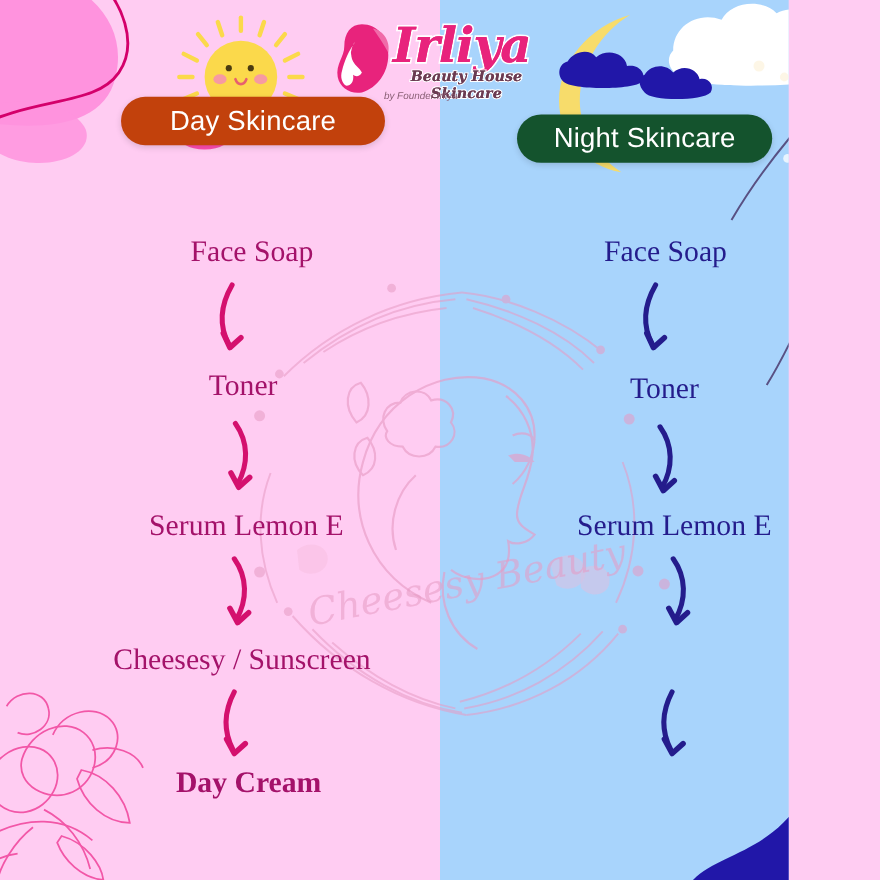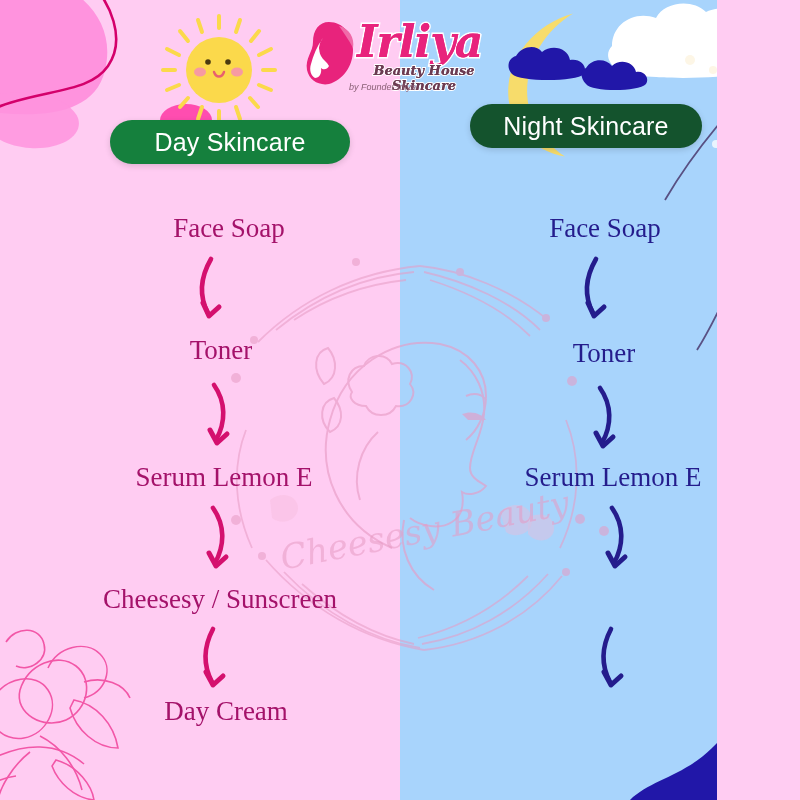--- a/index.html
+++ b/index.html
@@ -60,21 +60,21 @@
   }
 
   
   .pill {
     position:absolute; height:44px; border-radius:24px;
     display:flex; align-items:center; justify-content:center;
     color:#ffffff; font-family:"Liberation Sans", sans-serif;
     font-size:25px; letter-spacing:0.2px;
     box-shadow:0 2px 6px rgba(0,0,0,0.14);
   }
-  .pill.day   { left:110px; top:120px; width:240px; background:#15803d; }
+  .pill.day   { left:110px; top:88px; width:240px; background:#c2410c; }
   .pill.night { left:470px; top:104px; width:232px; background:#14532d; }
 
   
   .step {
     position:absolute; text-align:right; white-space:nowrap;
     font-family:"Liberation Serif", serif; font-size:27px;
     transform:translateX(-50%);
   }
   .step.day   { color:#A4126A; }
   .step.night { color:#241C8C; }
@@ -282,19 +282,19 @@
       <path d="M604,672 L611,685 L621,676" stroke-width="5" stroke-linejoin="round"></path>
     </g>
   </svg>
 
   <div class="wm-text" style="left:278px; top:510px; transform:rotate(-11deg);">Cheesesy Beauty</div>
 
   <div class="step day" style="left:229px; top:213px;">Face Soap</div>
   <div class="step day" style="left:221px; top:335px;">Toner</div>
   <div class="step day" style="left:224px; top:462px;">Serum Lemon E</div>
   <div class="step day" style="left:220px; top:584px;">Cheesesy / Sunscreen</div>
-  <div class="step day" style="left:226px; top:696px;">Day Cream</div>
+  <div class="step day" style="left:226px; top:696px;font-weight:bold;">Day Cream</div>
 
   <div class="step night" style="left:605px; top:213px;">Face Soap</div>
   <div class="step night" style="left:604px; top:338px;">Toner</div>
   <div class="step night" style="left:613px; top:462px;">Serum Lemon E</div>
 
 </div>
 
 </body></html>

